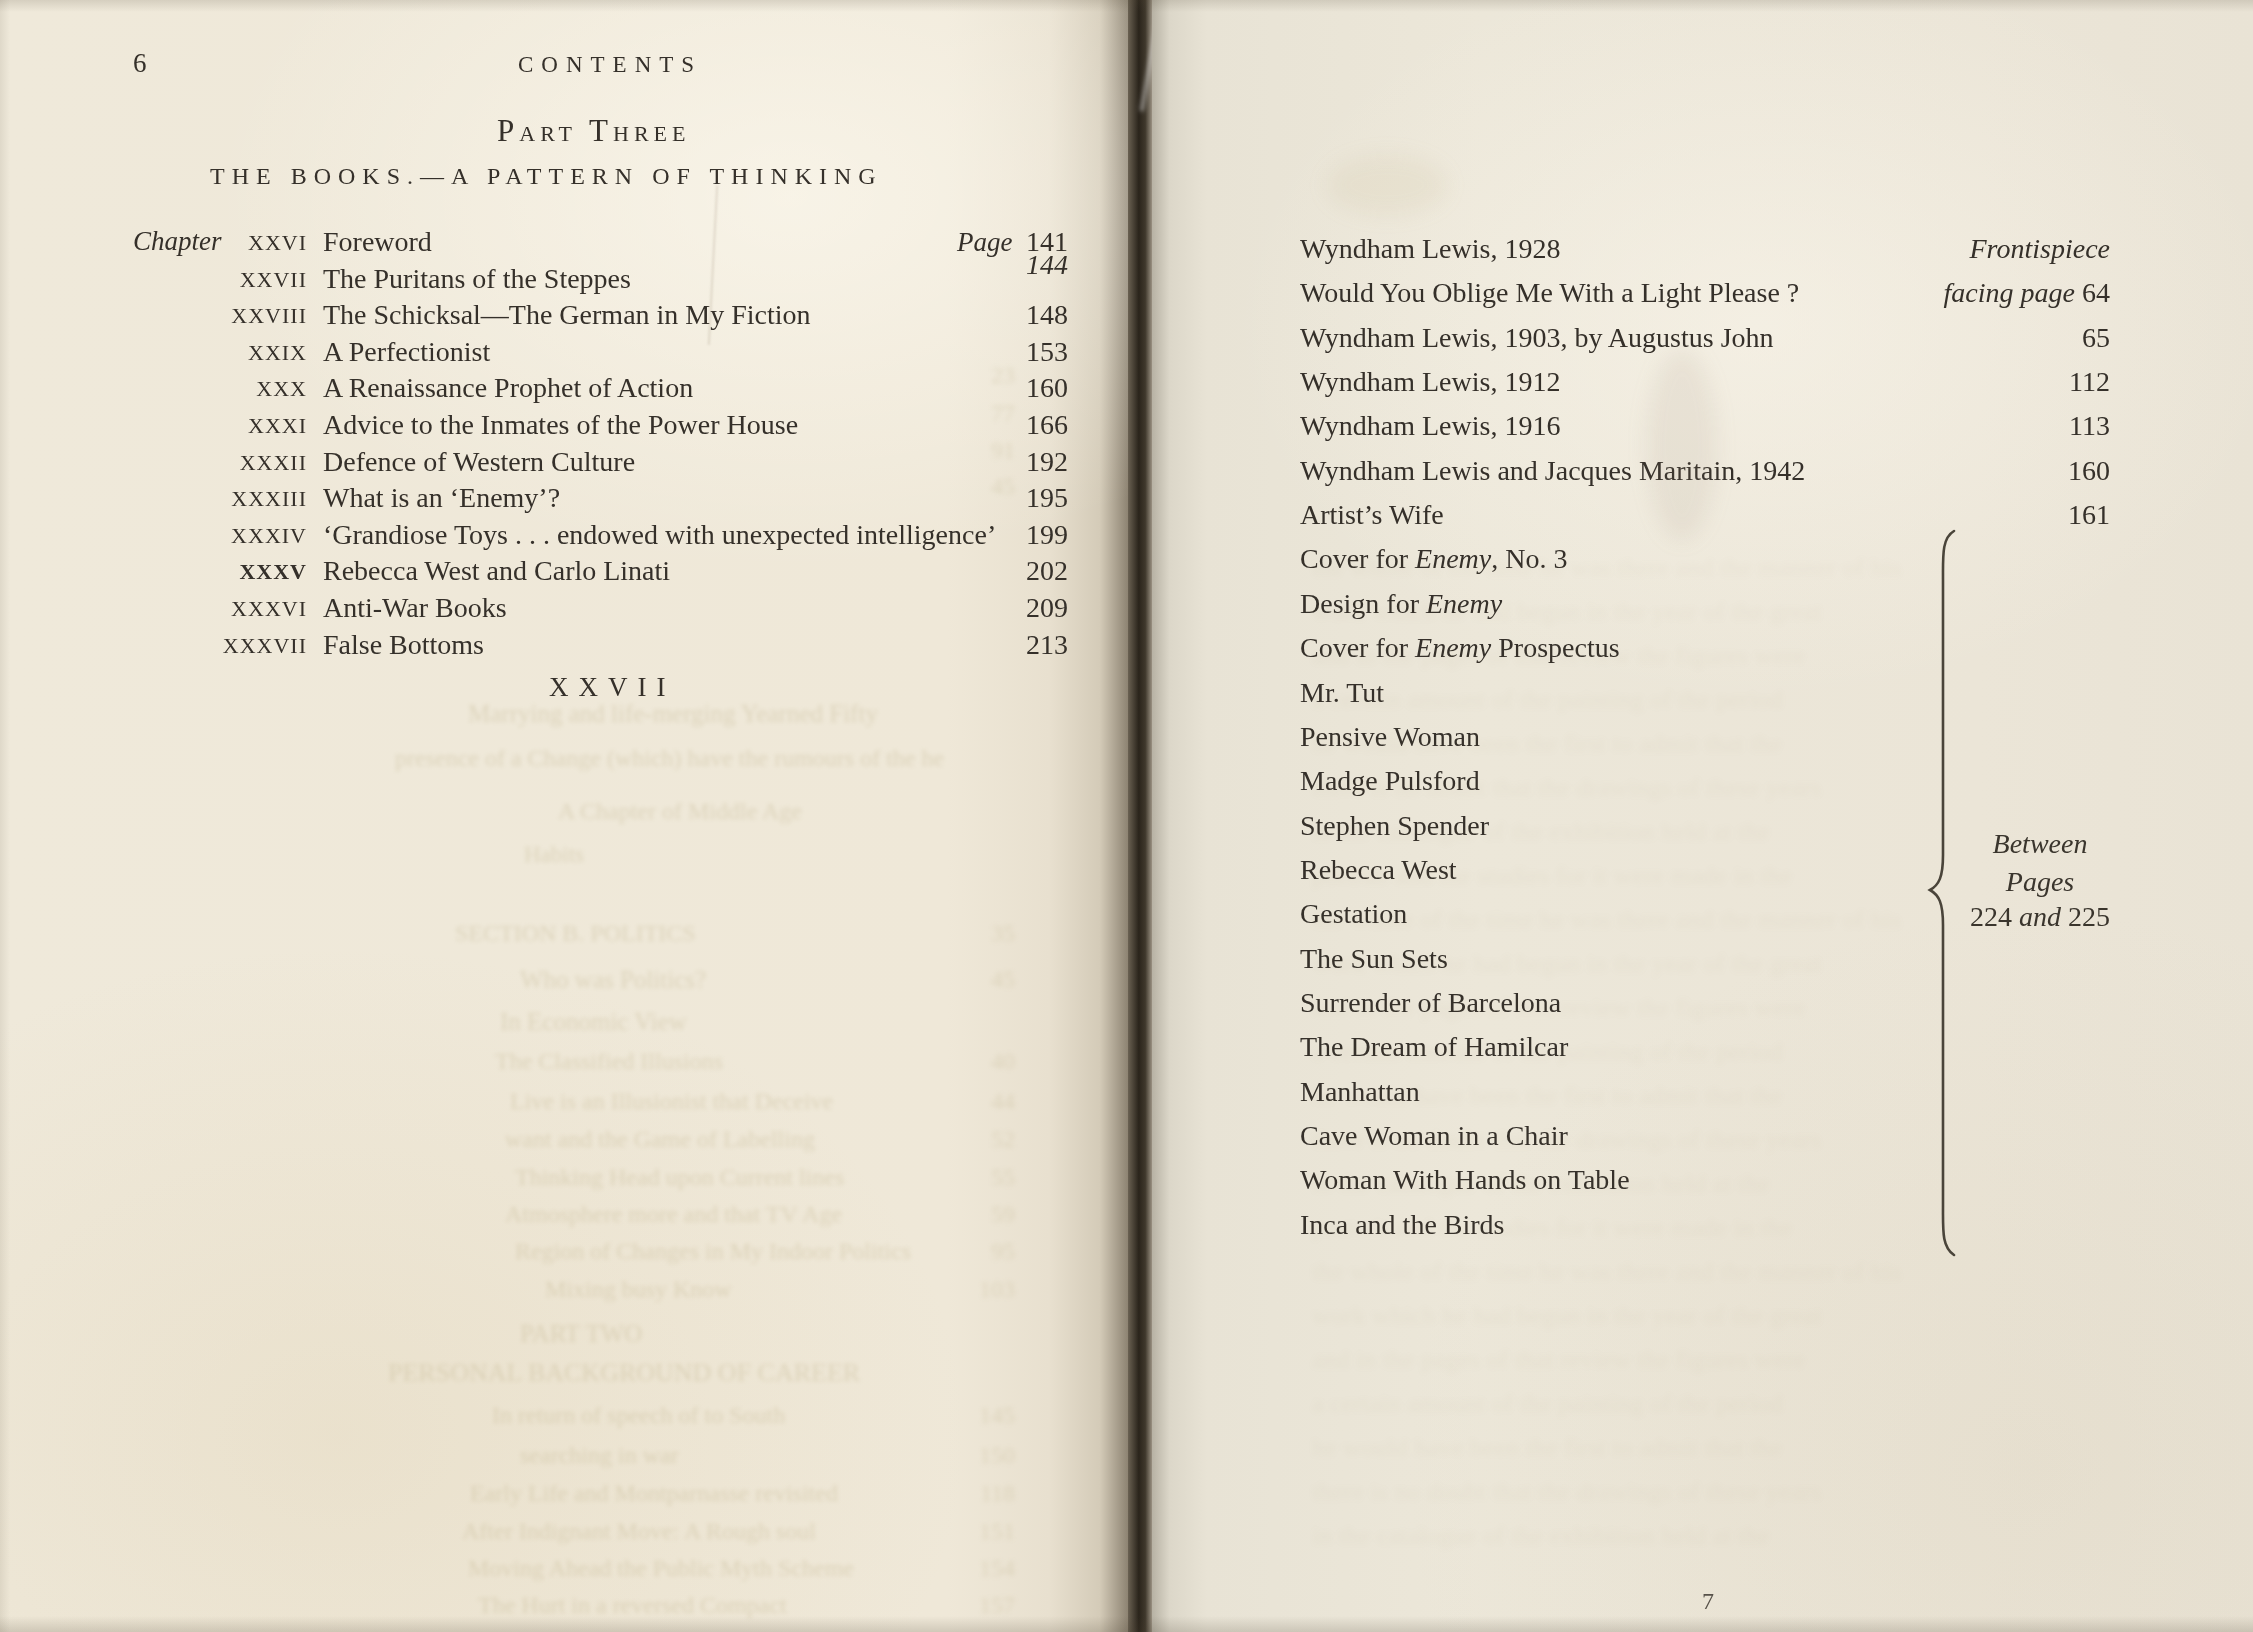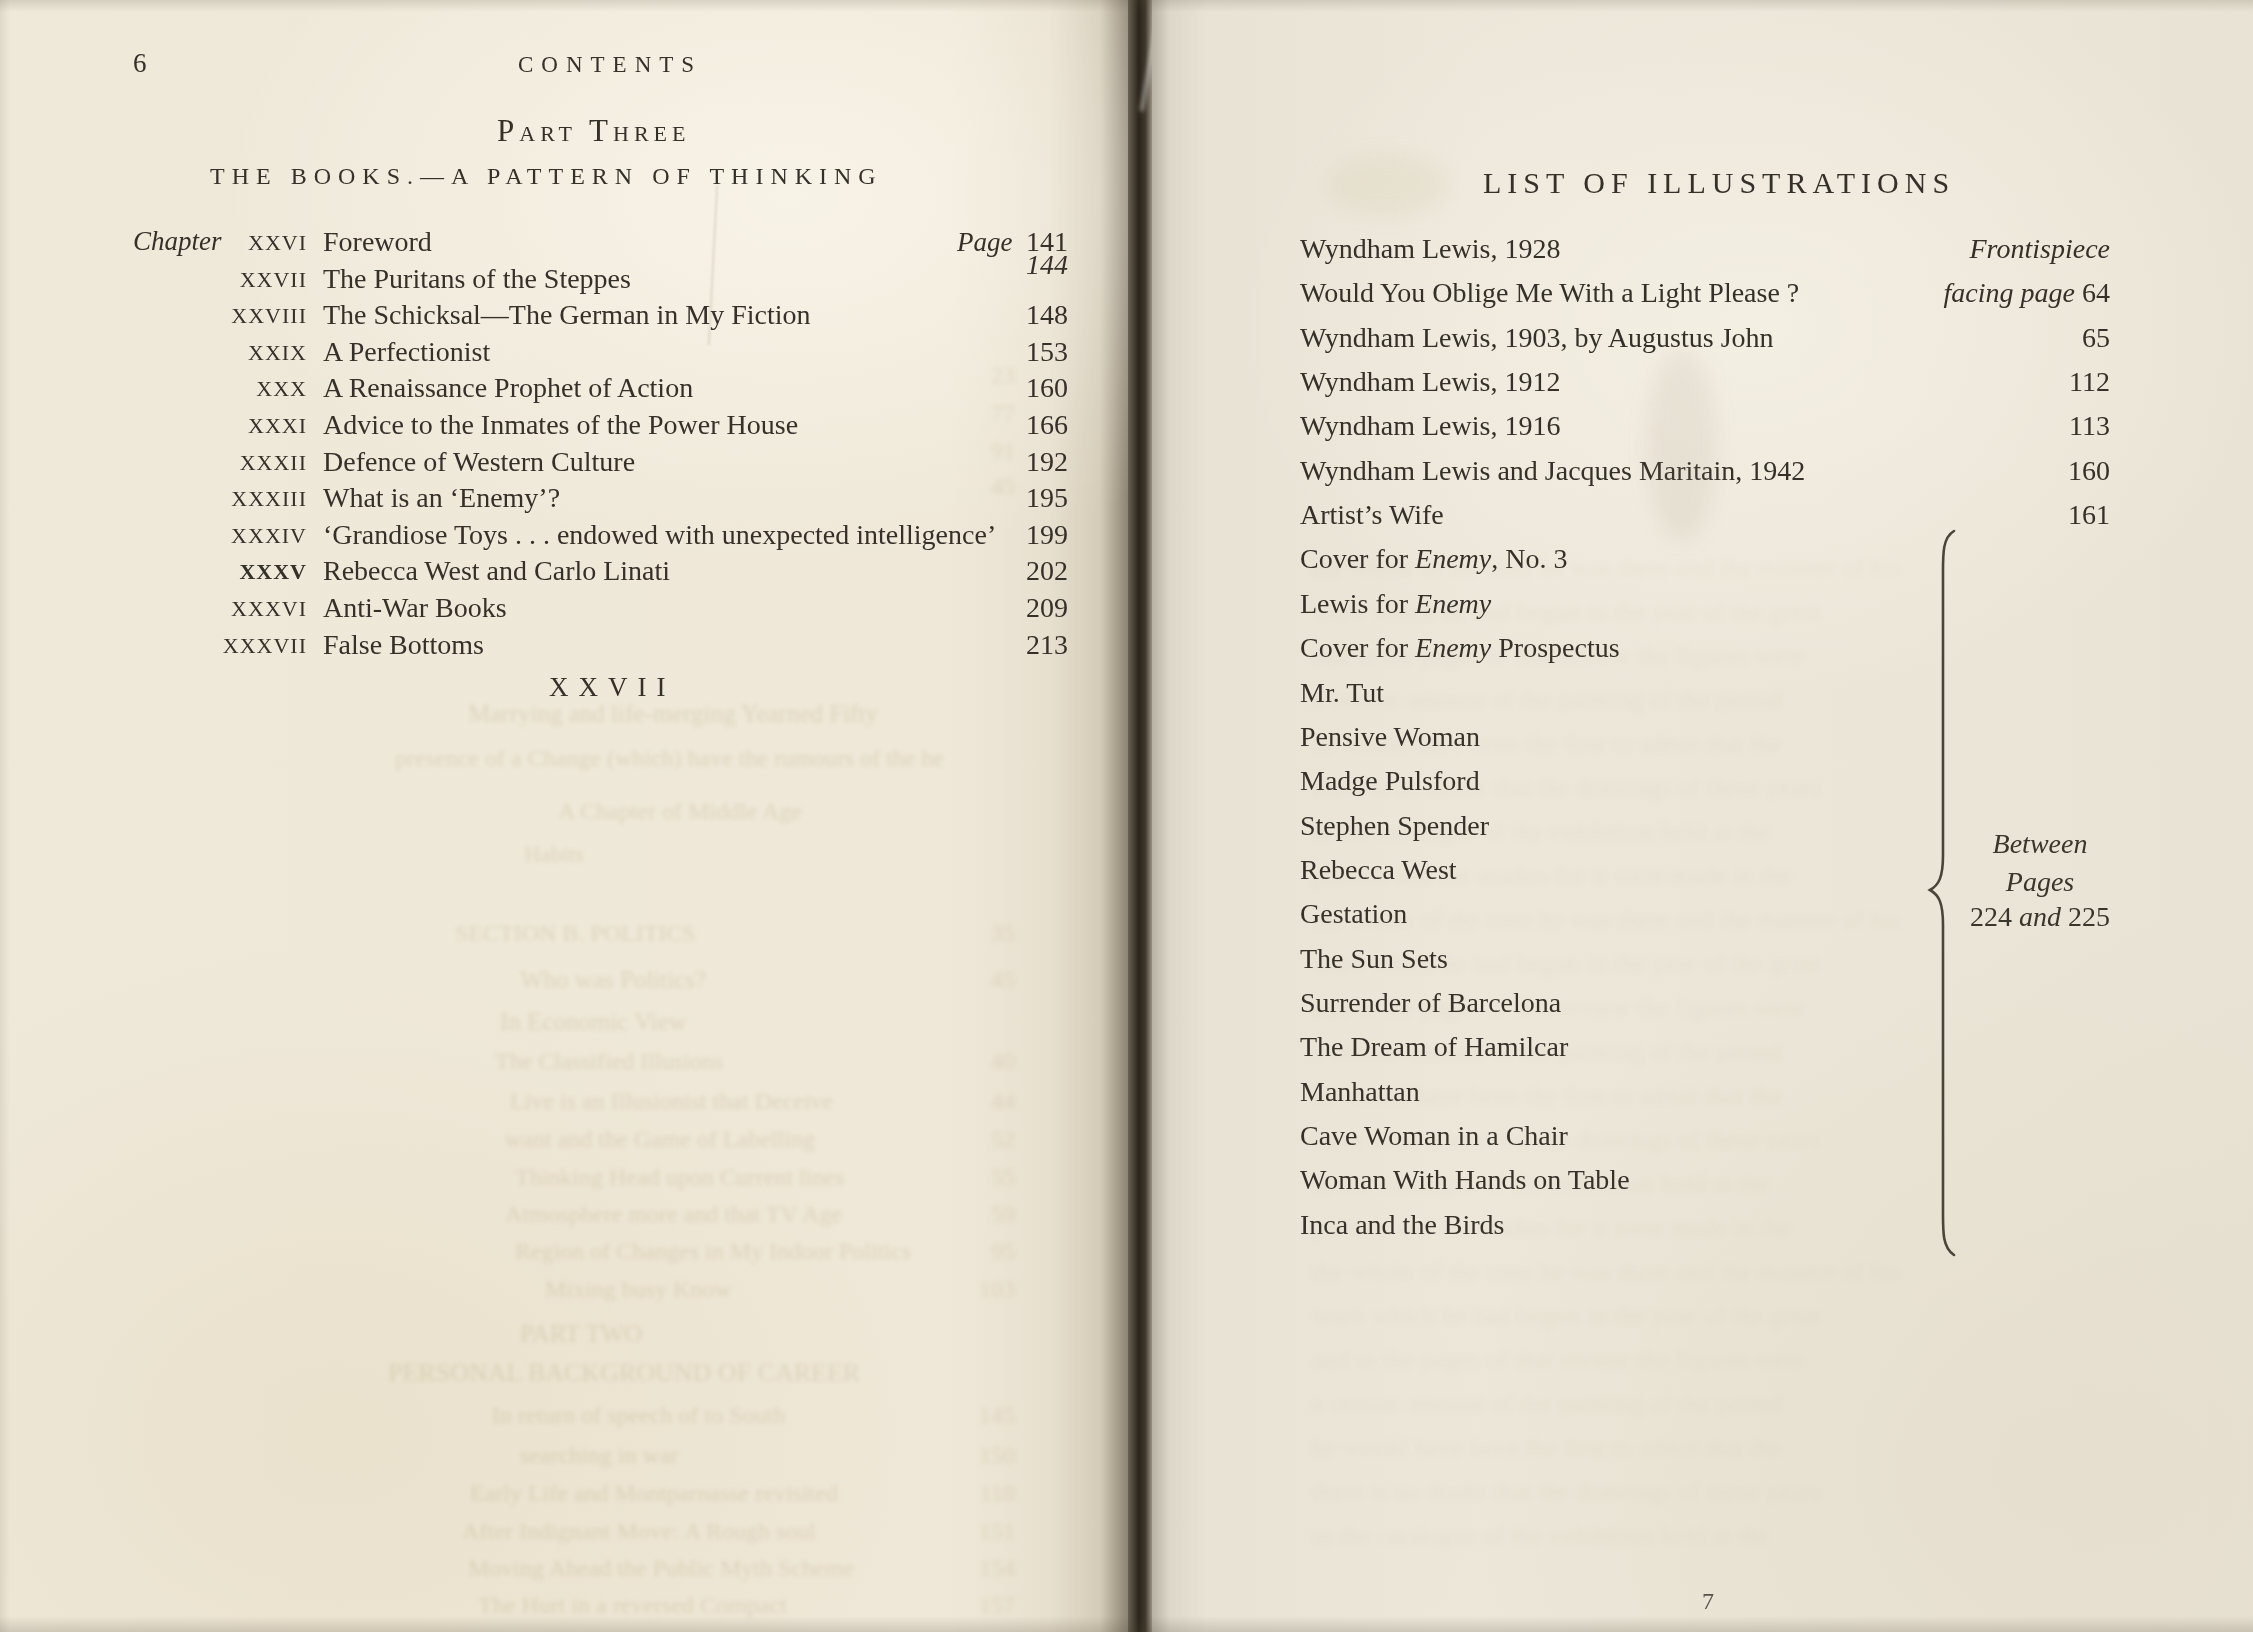--- a/index.html
+++ b/index.html
@@ -160,39 +160,38 @@
         <div class="ghost-num" style="left: 945px; top: 1555px; font-size: 24px;">154</div>
         <div class="ghost-num" style="left: 945px; top: 1592px; font-size: 24px;">157</div>
       </div>
     <div class="crease-left"></div>
   </div>
 
   <div id="gutter"></div>
   <div id="gutter-crease"></div>
 
   <div class="page" id="right-page">
-    <div class="t" id="illus-heading" style="left:331px;top:166px;">LIST OF ILLUSTRATIONS</div>
 
     <div id="illus">
         <div class="t il-title" style="left: 148px; top: 233px;"><span>Wyndham Lewis, 1928</span></div>
         <div class="t il-page" style="left: 548px; top: 233px; width: 410px;"><i>Frontispiece</i></div>
         <div class="t il-title" style="left: 148px; top: 277px;"><span>Would You Oblige Me With a Light Please ?</span></div>
         <div class="t il-page" style="left: 548px; top: 277px; width: 410px;"><i>facing page </i><span>64</span></div>
         <div class="t il-title" style="left: 148px; top: 322px;"><span>Wyndham Lewis, 1903, by Augustus John</span></div>
         <div class="t il-page" style="left: 548px; top: 322px; width: 410px;">65</div>
         <div class="t il-title" style="left: 148px; top: 366px;"><span>Wyndham Lewis, 1912</span></div>
         <div class="t il-page" style="left: 548px; top: 366px; width: 410px;">112</div>
         <div class="t il-title" style="left: 148px; top: 410px;"><span>Wyndham Lewis, 1916</span></div>
         <div class="t il-page" style="left: 548px; top: 410px; width: 410px;">113</div>
         <div class="t il-title" style="left: 148px; top: 455px;"><span>Wyndham Lewis and Jacques Maritain, 1942</span></div>
         <div class="t il-page" style="left: 548px; top: 455px; width: 410px;">160</div>
         <div class="t il-title" style="left: 148px; top: 499px;"><span>Artist’s Wife</span></div>
         <div class="t il-page" style="left: 548px; top: 499px; width: 410px;">161</div>
         <div class="t il-title" style="left: 148px; top: 543px;"><span>Cover for </span><i>Enemy</i><span>, No. 3</span></div>
-        <div class="t il-title" style="left: 148px; top: 588px;"><span>Lewis for </span><i>Enemy</i><span></span></div>
+        <div class="t il-title" style="left: 148px; top: 588px;"><span>Design for </span><i>Enemy</i><span></span></div>
         <div class="t il-title" style="left: 148px; top: 632px;"><span>Cover for </span><i>Enemy</i><span> Prospectus</span></div>
         <div class="t il-title" style="left: 148px; top: 677px;"><span>Mr. Tut</span></div>
         <div class="t il-title" style="left: 148px; top: 721px;"><span>Pensive Woman</span></div>
         <div class="t il-title" style="left: 148px; top: 765px;"><span>Madge Pulsford</span></div>
         <div class="t il-title" style="left: 148px; top: 810px;"><span>Stephen Spender</span></div>
         <div class="t il-title" style="left: 148px; top: 854px;"><span>Rebecca West</span></div>
         <div class="t il-title" style="left: 148px; top: 898px;"><span>Gestation</span></div>
         <div class="t il-title" style="left: 148px; top: 943px;"><span>The Sun Sets</span></div>
         <div class="t il-title" style="left: 148px; top: 987px;"><span>Surrender of Barcelona</span></div>
         <div class="t il-title" style="left: 148px; top: 1031px;"><span>The Dream of Hamilcar</span></div>

